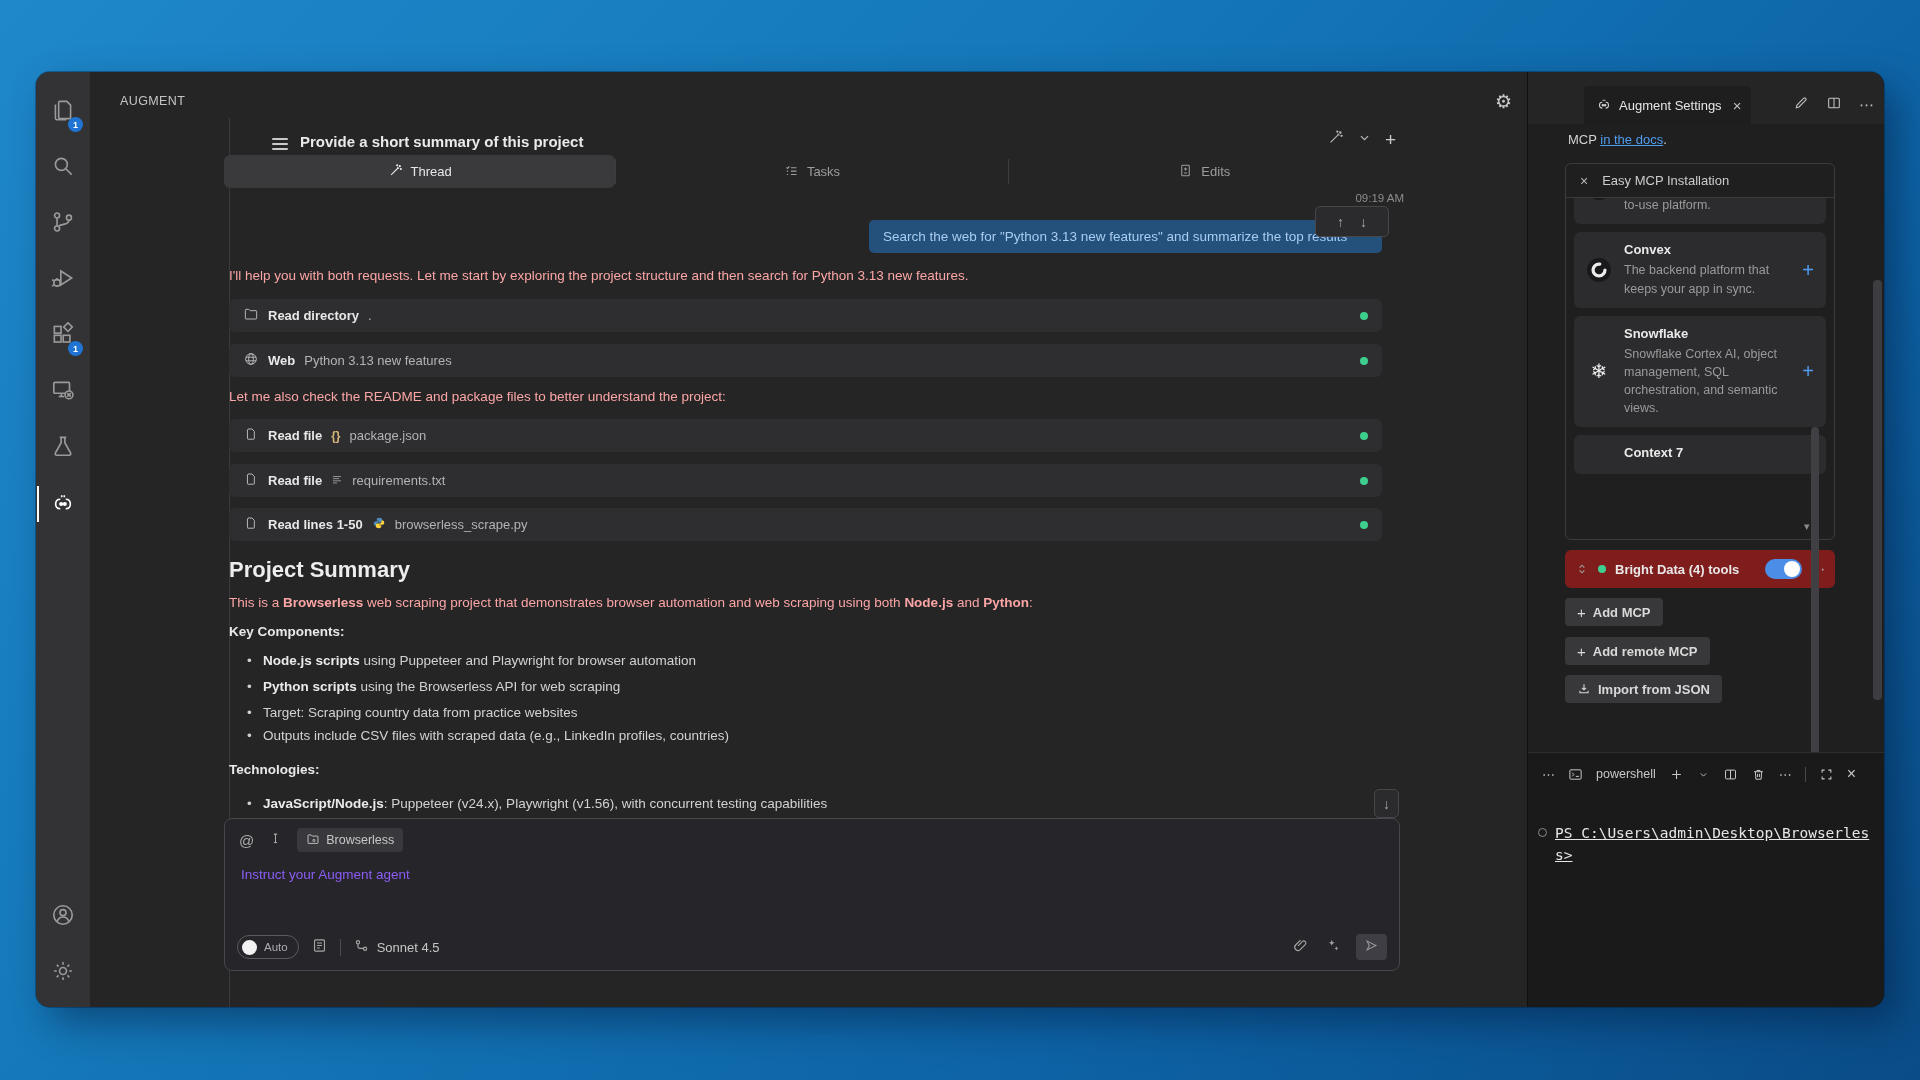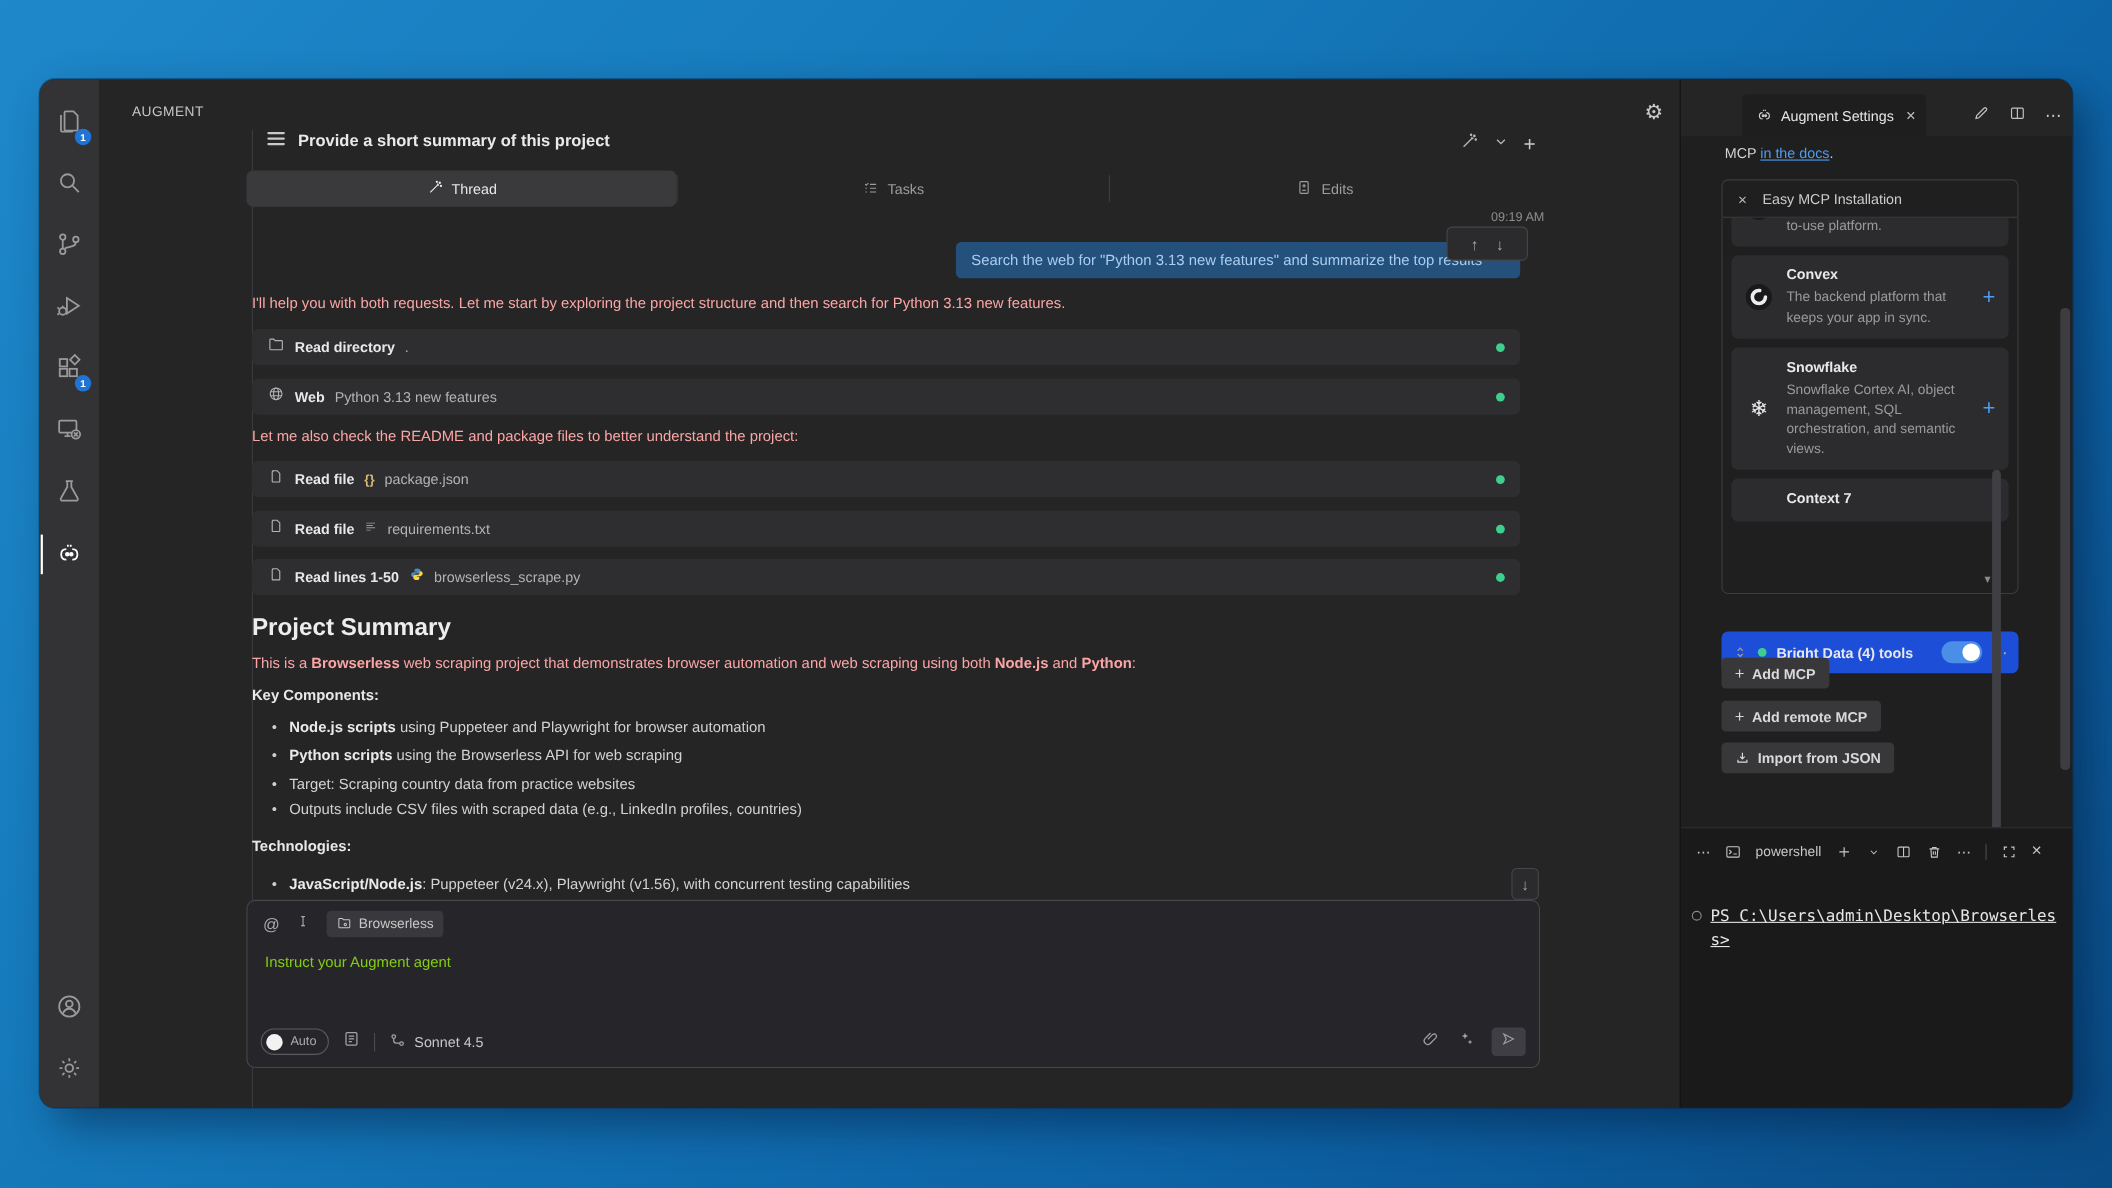--- a/index.html
+++ b/index.html
@@ -13,21 +13,21 @@
   .act-item.active { color:#ffffff; }
   .act-item.active::before { content:""; position:absolute; left:1px; top:10px; bottom:10px; width:2px; background:#fff; }
   .act-item svg { width:26px; height:26px; }
   .badge { position:absolute; right:7px; bottom:8px; width:15px; height:15px; border-radius:50%; background:#1f74d4; color:#fff; font-size:9px; font-weight:bold; display:flex; align-items:center; justify-content:center; }
   .act-bottom { margin-top:auto; margin-bottom:6px; display:flex; flex-direction:column; align-items:center; }
   
   .panel-label { position:absolute; left:84px; top:22px; font-size:12.5px; letter-spacing:.4px; color:#c5c5c5; }
   .panel-gear { position:absolute; left:1459px; top:18px; font-size:19px; color:#c9c9c9; cursor:pointer; }
   .chat-divider { position:absolute; left:193px; top:46px; bottom:0; width:1px; background:#3a3a3e; }
   
-  .thread-header { position:absolute; left:193px; top:48px; width:1171px; height:30px; display:flex; align-items:flex-start; }
+  .thread-header { position:absolute; left:193px; top:48px; width:1171px; height:30px; display:flex; align-items:flex-end;padding-left:29px; }
   .hamburger { width:16px; height:12px; margin:0 12px 0 14px; display:flex; flex-direction:column; justify-content:space-between; cursor:pointer; }
   .hamburger i { display:block; height:1.6px; background:#c9c9c9; border-radius:1px; }
   .thread-title { font-size:15px; font-weight:bold; color:#eaeaea; }
   .header-actions { margin-left:auto; display:flex; align-items:center; gap:12px; color:#b9b9b9; padding-right:4px; }
   .header-actions svg { width:17px; height:17px; }
   .header-actions .plus-glyph { font-size:19px; line-height:1; color:#c9c9c9; cursor:pointer; }
   
   .seg-tabs { position:absolute; left:188px; top:83px; width:1176px; height:33px; display:flex; }
   .seg { flex:1; display:flex; align-items:center; justify-content:center; gap:8px; font-size:13px; color:#9d9d9d; border-radius:6px; cursor:pointer; position:relative; }
   .seg svg { width:15px; height:15px; }
@@ -51,21 +51,21 @@
   .bullet::before { content:"•"; position:absolute; left:-16px; color:#cfcfcf; }
   .bullet b { color:#eaeaea; }
   .scroll-btn { position:absolute; left:1338px; top:717px; width:25px; height:29px; background:#2b2b2e; border:1px solid #47474b; border-radius:5px; color:#a5a5a5; font-size:14px; display:flex; align-items:center; justify-content:center; cursor:pointer; z-index:6; }
   
   .composer { position:absolute; left:188px; top:746px; width:1176px; height:153px; background:#26262a; border:1px solid #46464b; border-radius:8px; z-index:5; }
   .comp-top { position:absolute; left:14px; top:9px; display:flex; align-items:center; gap:14px; color:#a9a9a9; }
   .comp-top .at { font-size:15px; }
   .comp-top svg { width:15px; height:15px; }
   .chip { display:flex; align-items:center; gap:6px; background:#39393d; border-radius:4px; height:24px; padding:0 9px; color:#c7c7c7; font-size:12.5px; cursor:pointer; }
   .chip svg { width:14px; height:14px; }
-  .comp-input { position:absolute; left:16px; top:48px; font-size:13.5px; color:#84cc16; }
+  .comp-input { position:absolute; left:16px; top:48px; font-size:13.5px; color:#8b5cf6; }
   .comp-bottom { position:absolute; left:12px; right:12px; bottom:10px; display:flex; align-items:center; gap:12px;text-align:right; }
   .auto-pill { display:flex; align-items:center; gap:7px; height:24px; border:1px solid #5a5a60; border-radius:12px; padding:0 10px 0 4px; cursor:pointer; }
   .auto-pill .knob { width:15px; height:15px; border-radius:50%; background:#f2f2f2; }
   .auto-pill .lbl { font-size:11.5px; color:#ababb0; }
   .comp-bottom svg { width:17px; height:17px; color:#a5a5a5; }
   .vsep { width:1px; height:17px; background:#4a4a4f; }
   .model-sel { display:flex; align-items:center; gap:7px; color:#c6c6c6; font-size:13px; cursor:pointer; }
   .comp-right { margin-left:auto; display:flex; align-items:center; gap:15px; }
   .send-btn { width:31px; height:26px; background:#3e3e44; border-radius:4px; display:flex; align-items:center; justify-content:center; cursor:pointer; }
   .send-btn svg { width:15px; height:15px; color:#9b9ba0; }
@@ -84,21 +84,21 @@
   .easy-head .x { font-size:14px; color:#b5b5b5; cursor:pointer; }
   .easy-list { padding:8px; overflow:hidden; height:342px; }
   .mcard { background:#2c2c2f; border-radius:6px; padding:10px 10px; display:flex; align-items:center; gap:10px; margin-bottom:8px; }
   .mcard .mlogo { width:30px; flex:none; display:flex; align-items:center; justify-content:center; color:#ececec; }
   .mcard .mtxt { flex:1; }
   .mcard .mname { font-size:13px; font-weight:bold; color:#e9e9e9; margin-bottom:4px; }
   .mcard .mdesc { font-size:12.5px; line-height:1.45; color:#9a9a9a; max-width:160px; }
   .mcard .madd { flex:none; color:#4f9cf0; font-size:20px; cursor:pointer; padding-right:2px; }
   .mcard.partial { margin-top:-56px; }
   .ctx-tri { position:absolute; left:276px; top:448px; color:#8a8a8a; font-size:11px; }
-  .installed-row { position:absolute; left:37px; top:478px; width:270px; height:38px; background:#1d4ed8; border-radius:6px; display:flex; align-items:center; gap:9px; padding:16px 10px;margin-top:24px; }
+  .installed-row { position:absolute; left:37px; top:478px; width:270px; height:38px; background:#7f1d1d; border-radius:6px; display:flex; align-items:center; gap:9px; padding:16px 10px; }
   .installed-row svg.handle { width:14px; height:14px; color:#9d9d9d; flex:none; cursor:grab; }
   .installed-row .gdot { width:8px; height:8px; border-radius:50%; background:#3ecf8e; flex:none; }
   .installed-row .ilabel { font-size:13px; font-weight:bold; color:#e8e8e8; white-space:nowrap; overflow:hidden; max-width:128px; }
   .toggle { width:37px; height:20px; background:#4a8ee8; border-radius:10px; position:relative; flex:none; cursor:pointer; margin-left:auto; }
   .toggle .tknob { position:absolute; right:2px; top:2px; width:16px; height:16px; background:#fff; border-radius:50%; }
   .installed-row .more { color:#b5b5b5; font-size:14px; cursor:pointer; }
   .mcp-btn { position:absolute; left:37px; height:28px; background:#38383b; border-radius:4px; display:inline-flex; align-items:center; gap:7px; padding:0 12px; font-size:13px; font-weight:bold; color:#d9d9d9; cursor:pointer; }
   .mcp-btn .pg { font-size:15px; font-weight:normal; }
   .mcp-btn svg { width:14px; height:14px; }
   .web-scrollbar { position:absolute; left:283px; top:355px; width:8px; height:363px; background:#404044; border-radius:4px; }

